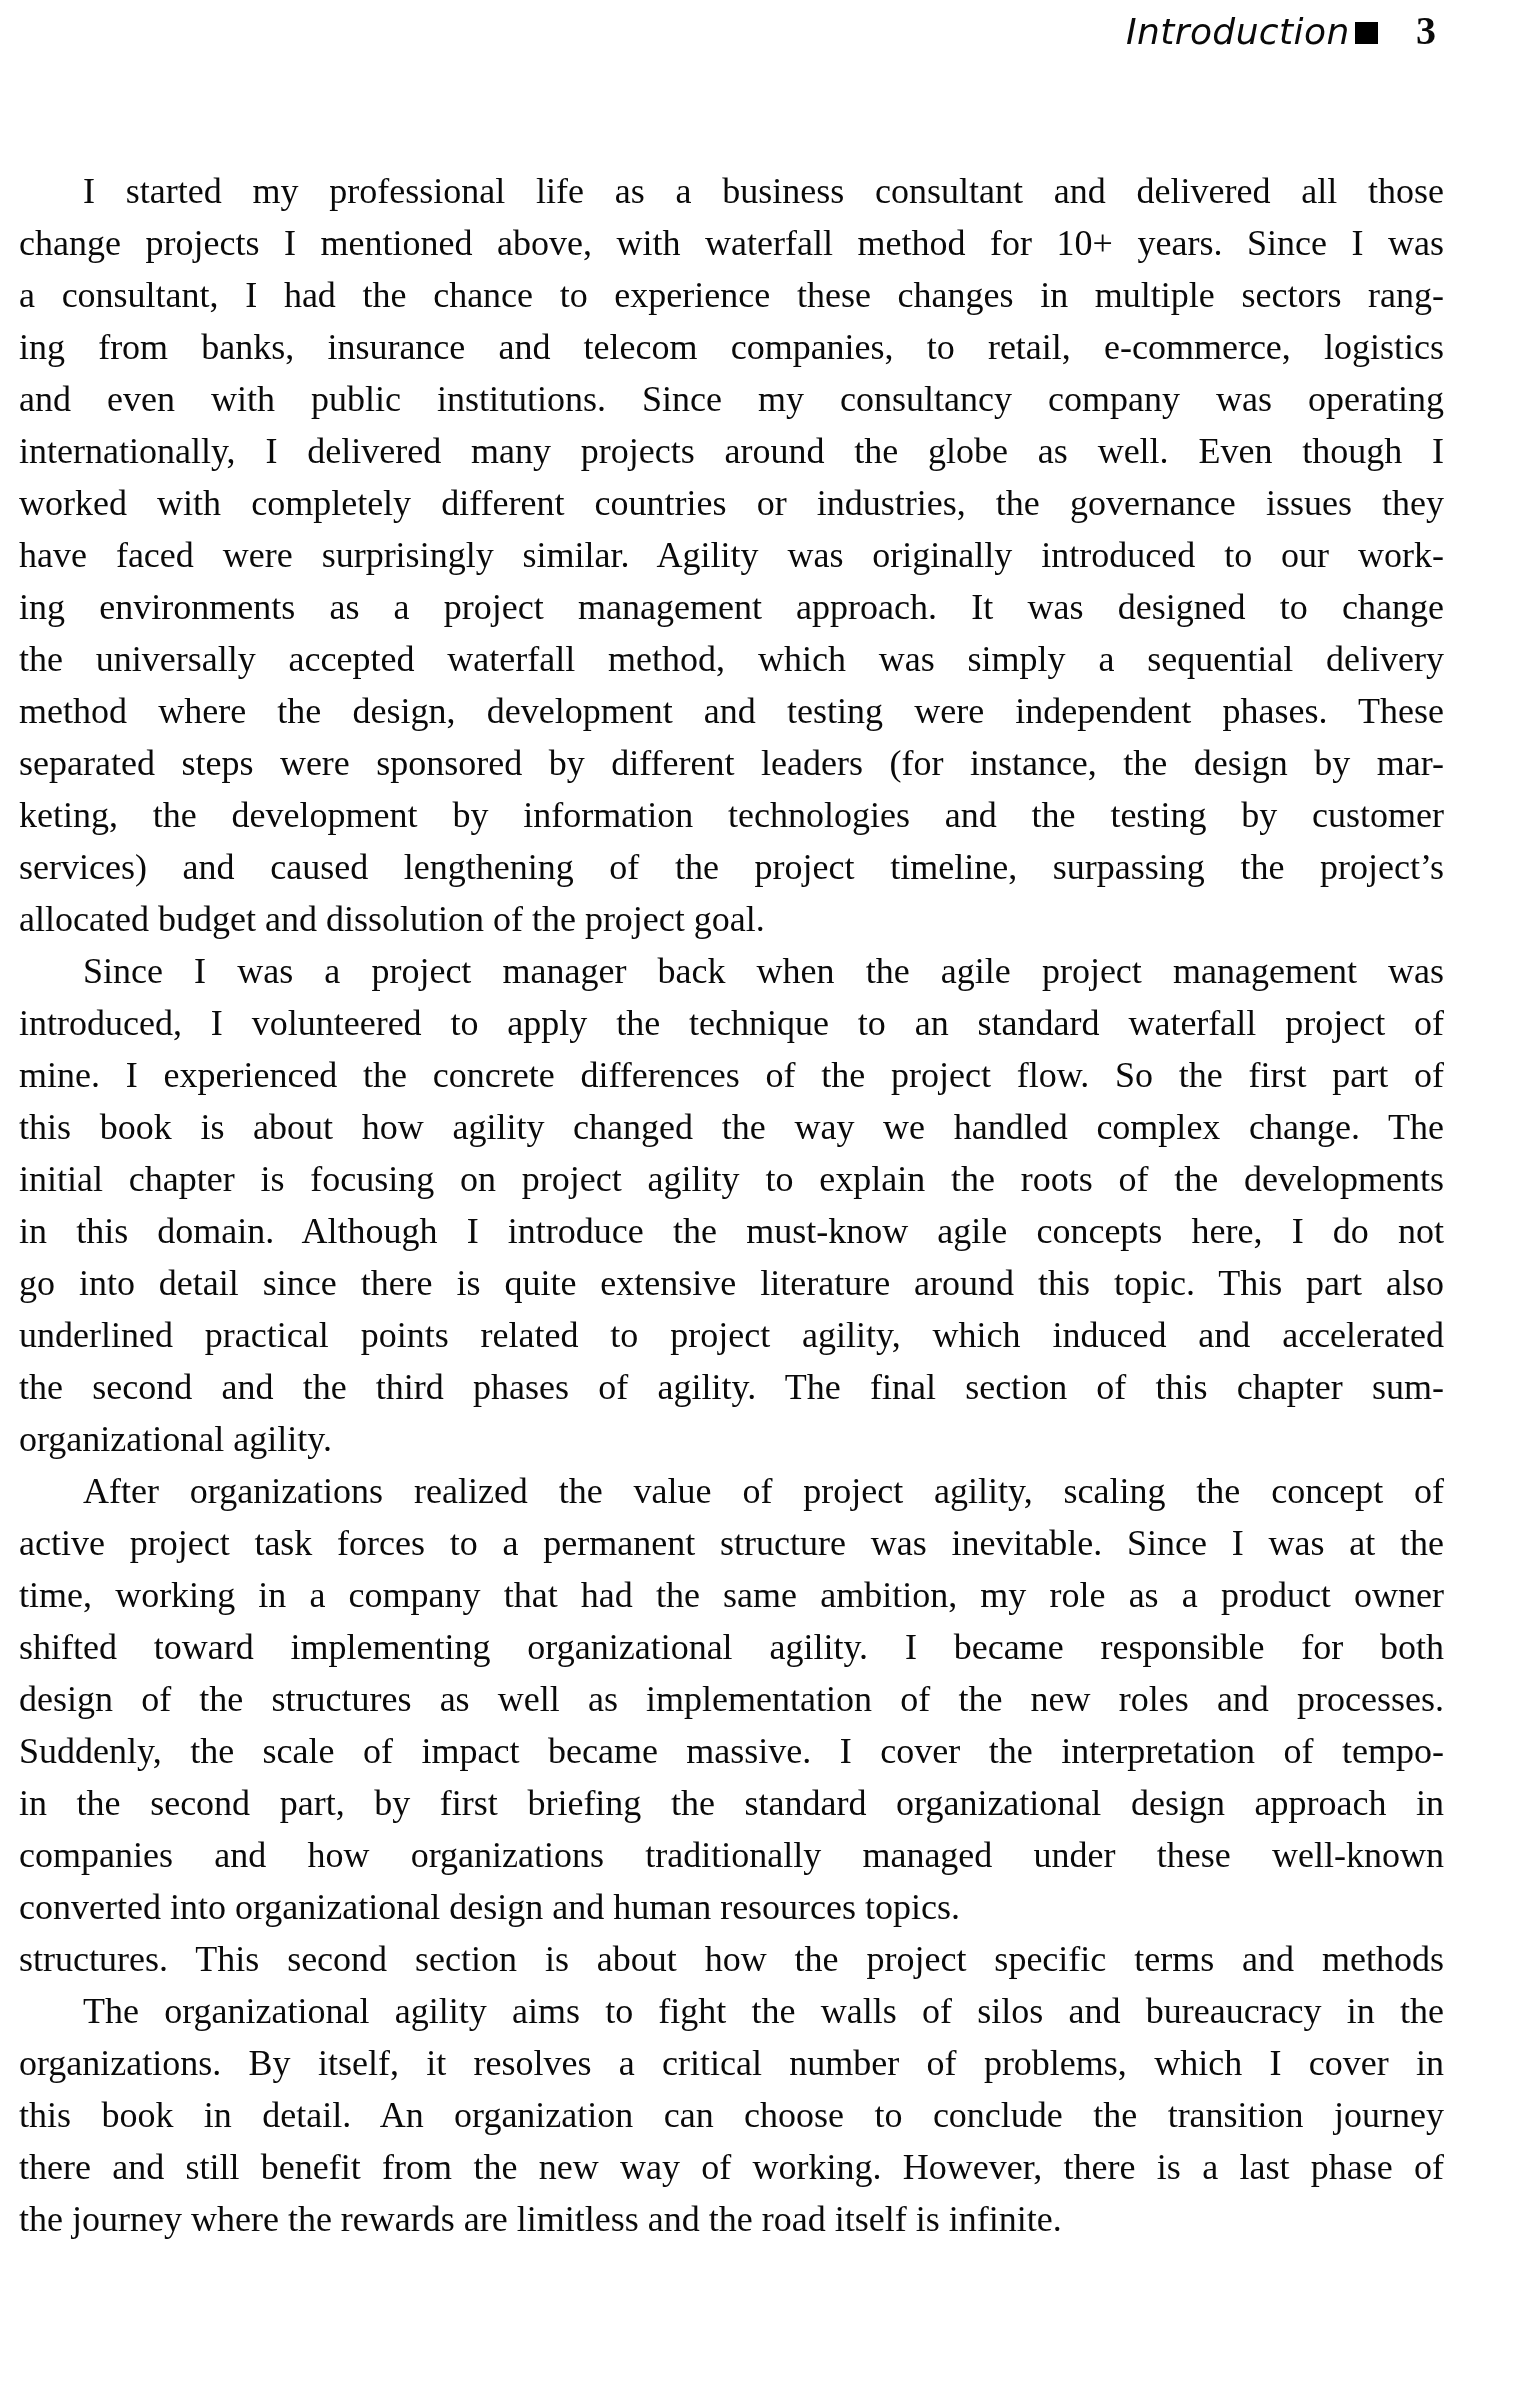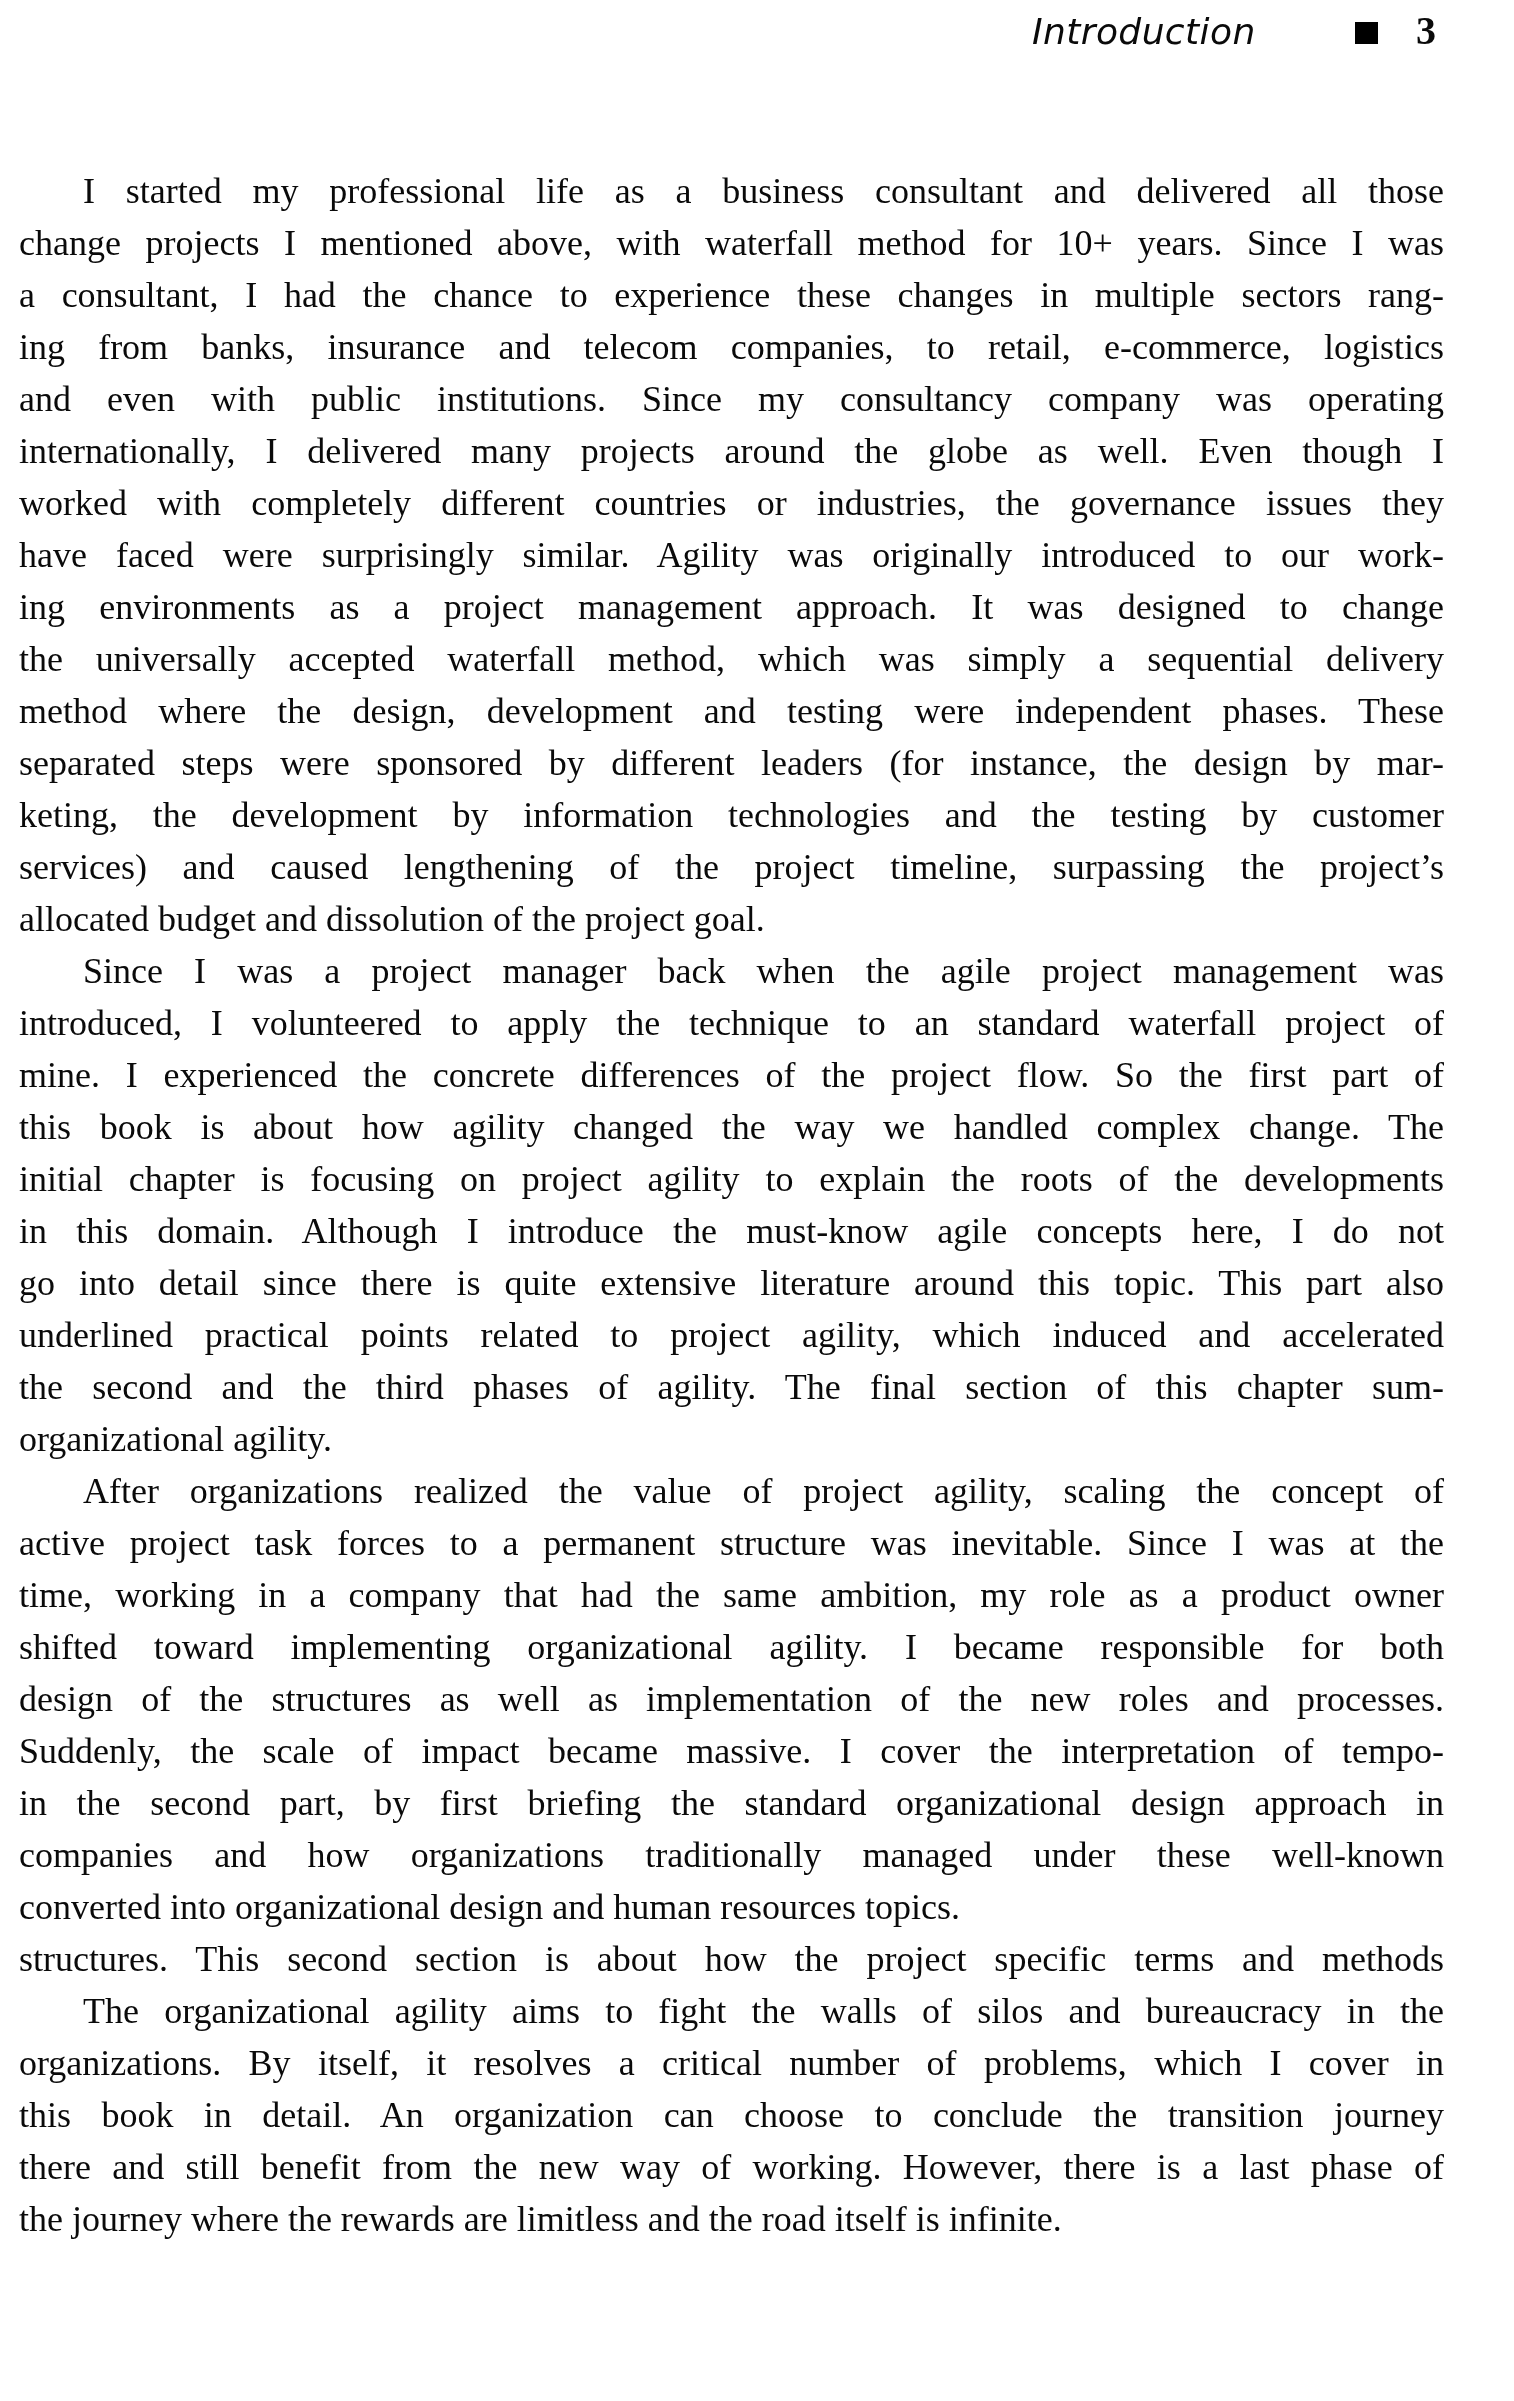--- a/index.html
+++ b/index.html
@@ -16,21 +16,21 @@
   }
   .running-head {
     position: absolute;
     top: 7px;
     left: 0;
     width: 1514px;
     height: 52px;
   }
   .rh-title {
     position: absolute;
-    left: 1032px;
+    left: 1126px;
     top: 3.5px;
     font-family: "DejaVu Sans", sans-serif;
     font-style: italic;
     font-size: 36px;
     line-height: 42px;
     letter-spacing: 0.4px;
     white-space: nowrap;
   }
   .rh-square {
     position: absolute;

